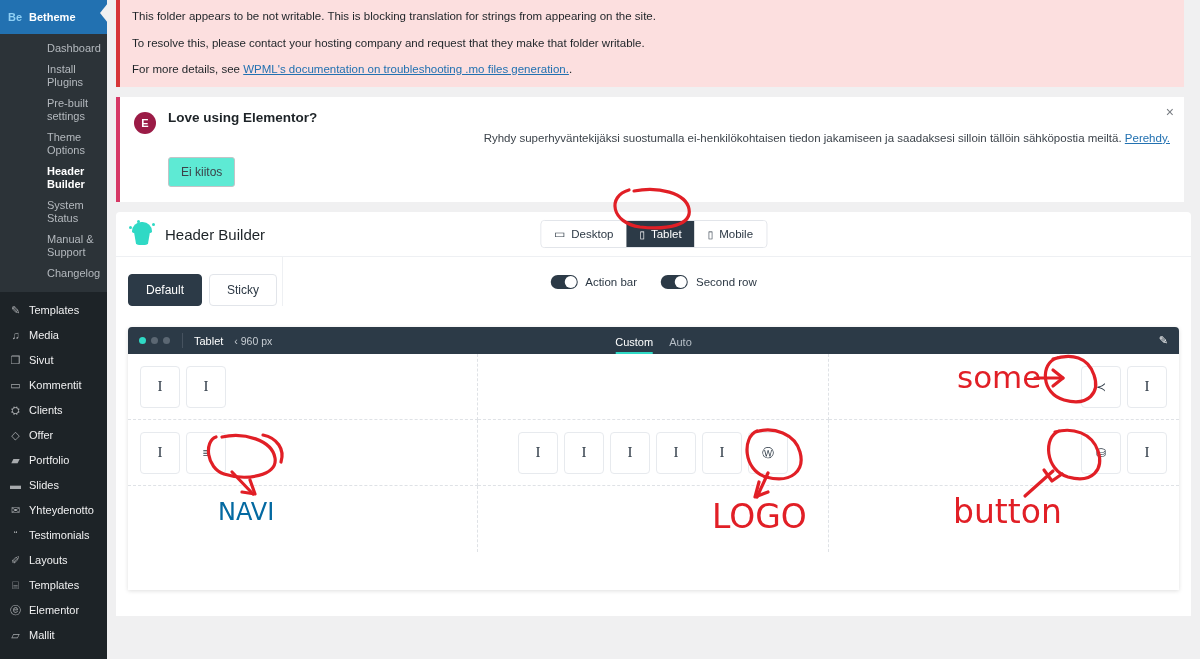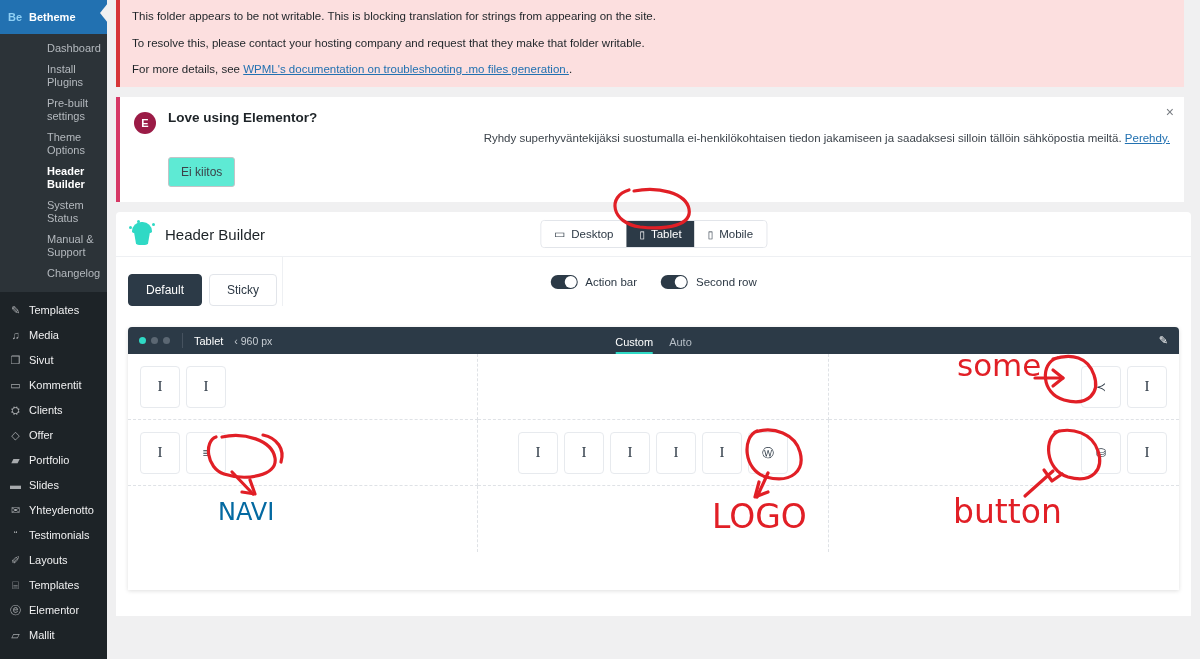--- a/index.html
+++ b/index.html
@@ -489,17 +489,17 @@
 
         <path d="M1057 358 C 1040 363, 1041 394, 1064 400 C 1089 407, 1100 392, 1094 375 C 1088 357, 1072 353, 1053 359"></path>
         <path d="M1035 378 L 1063 378"></path>
         <path d="M1053 370 L 1063 378 L 1053 386"></path>
       </g>
     </svg>
     <div id="ann-labels">
         <div class="ann-text" style="left: 218px; top: 498px; font-size: 24px; color: #0369a1;">NAVI</div>
         <div class="ann-text" style="left: 712px; top: 497px; font-size: 33px; color: rgb(225, 31, 38);">LOGO</div>
         <div class="ann-text" style="left: 953px; top: 492px; font-size: 33px; color: rgb(225, 31, 38);">button</div>
-        <div class="ann-text" style="left: 957px; top: 347px; font-size: 31px; color: rgb(225, 31, 38); text-align: right;">some</div>
+        <div class="ann-text" style="left: 957px; top: 359px; font-size: 31px; color: rgb(225, 31, 38); text-align: right;">some</div>
       </div>
   </div>
 
 </div>
 
 </body></html>

